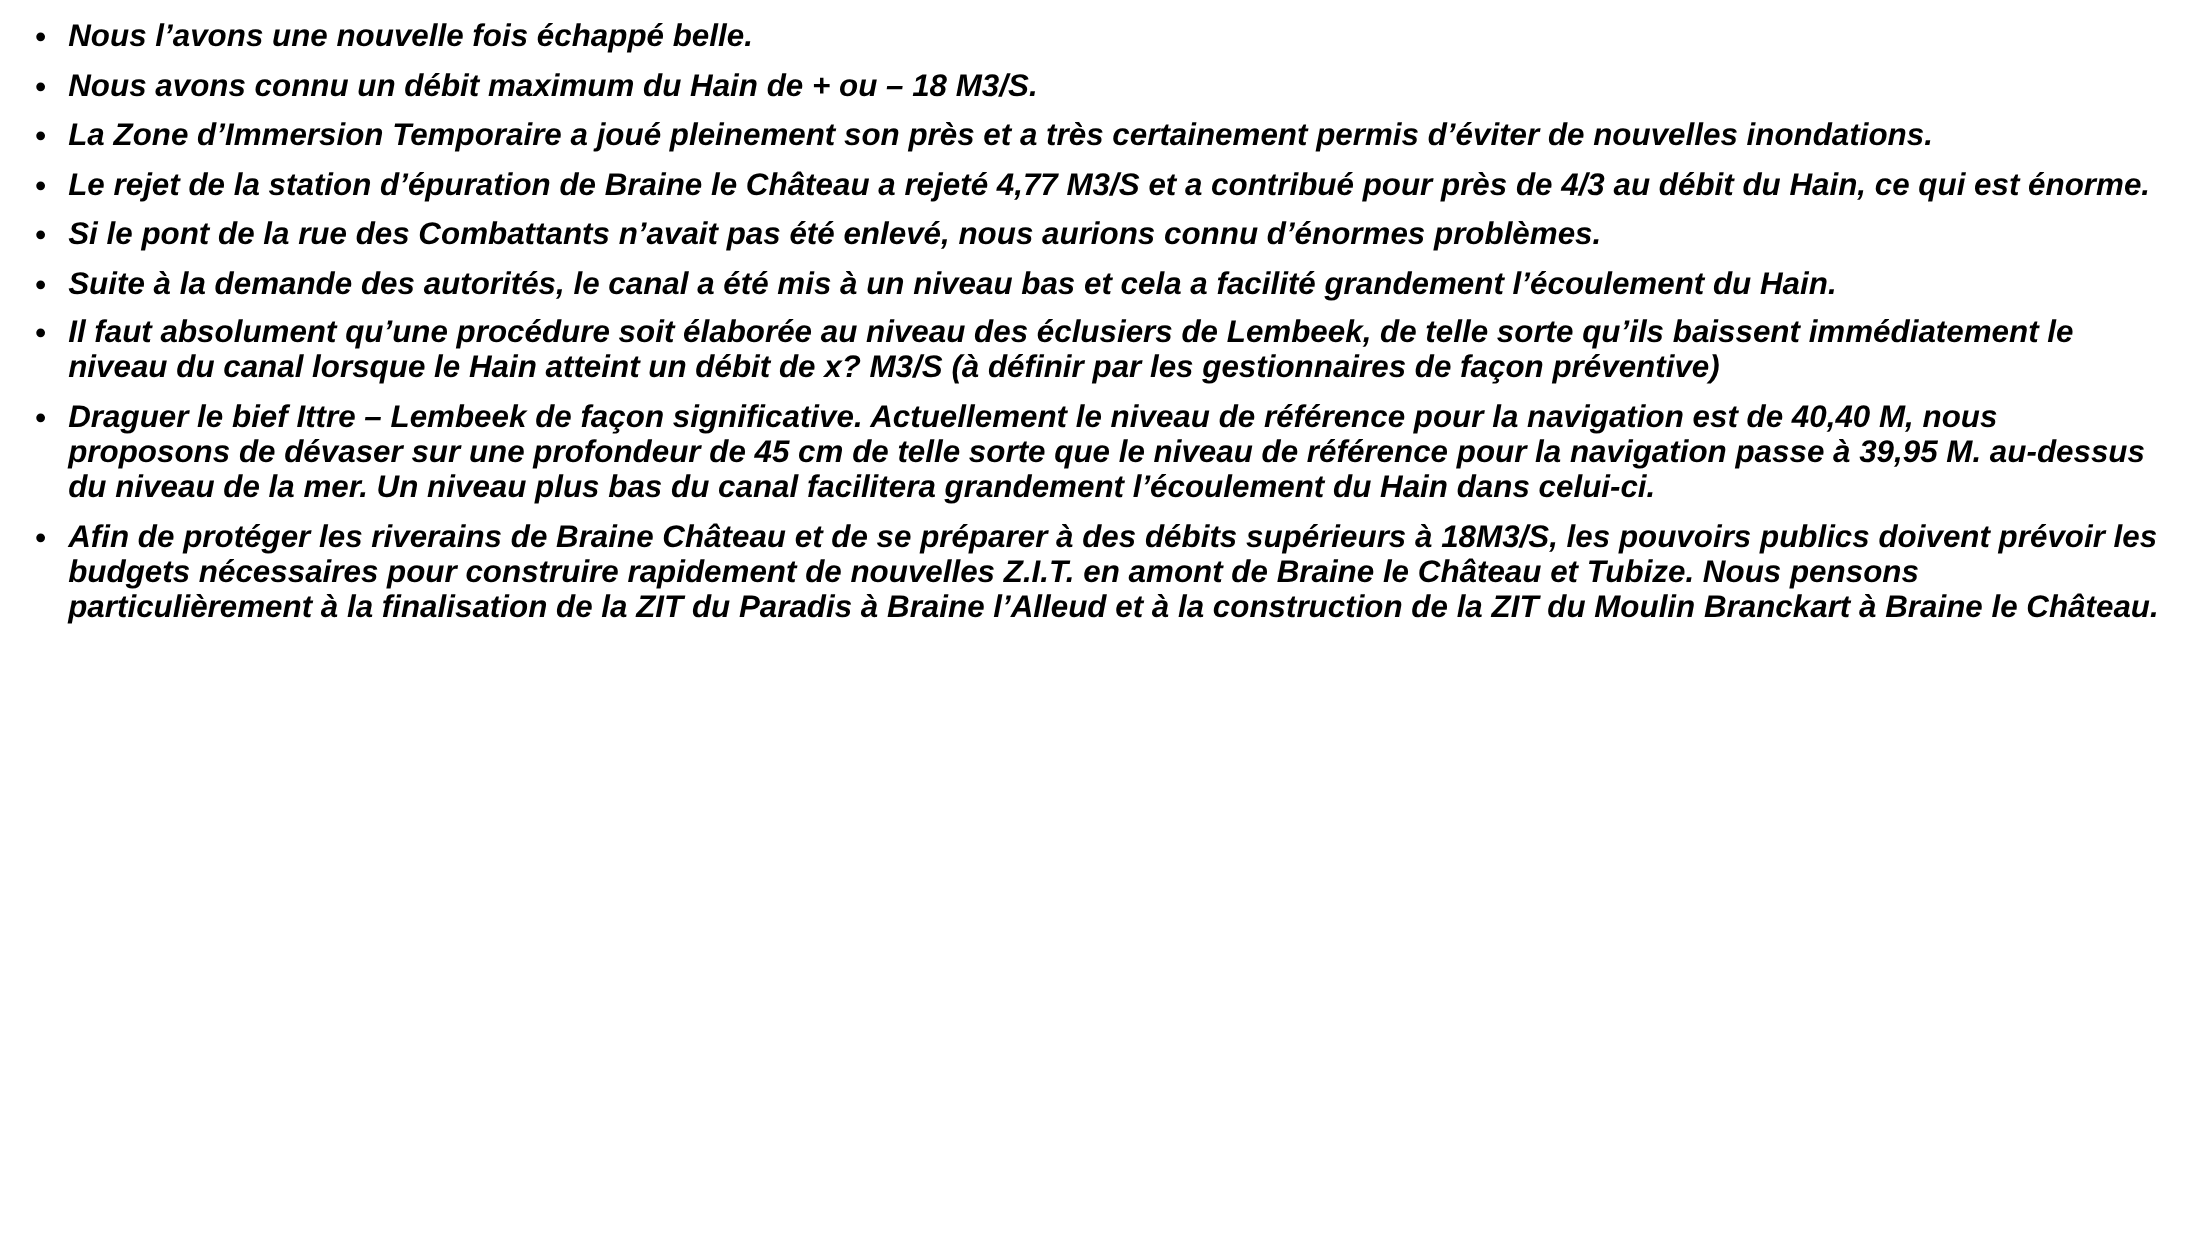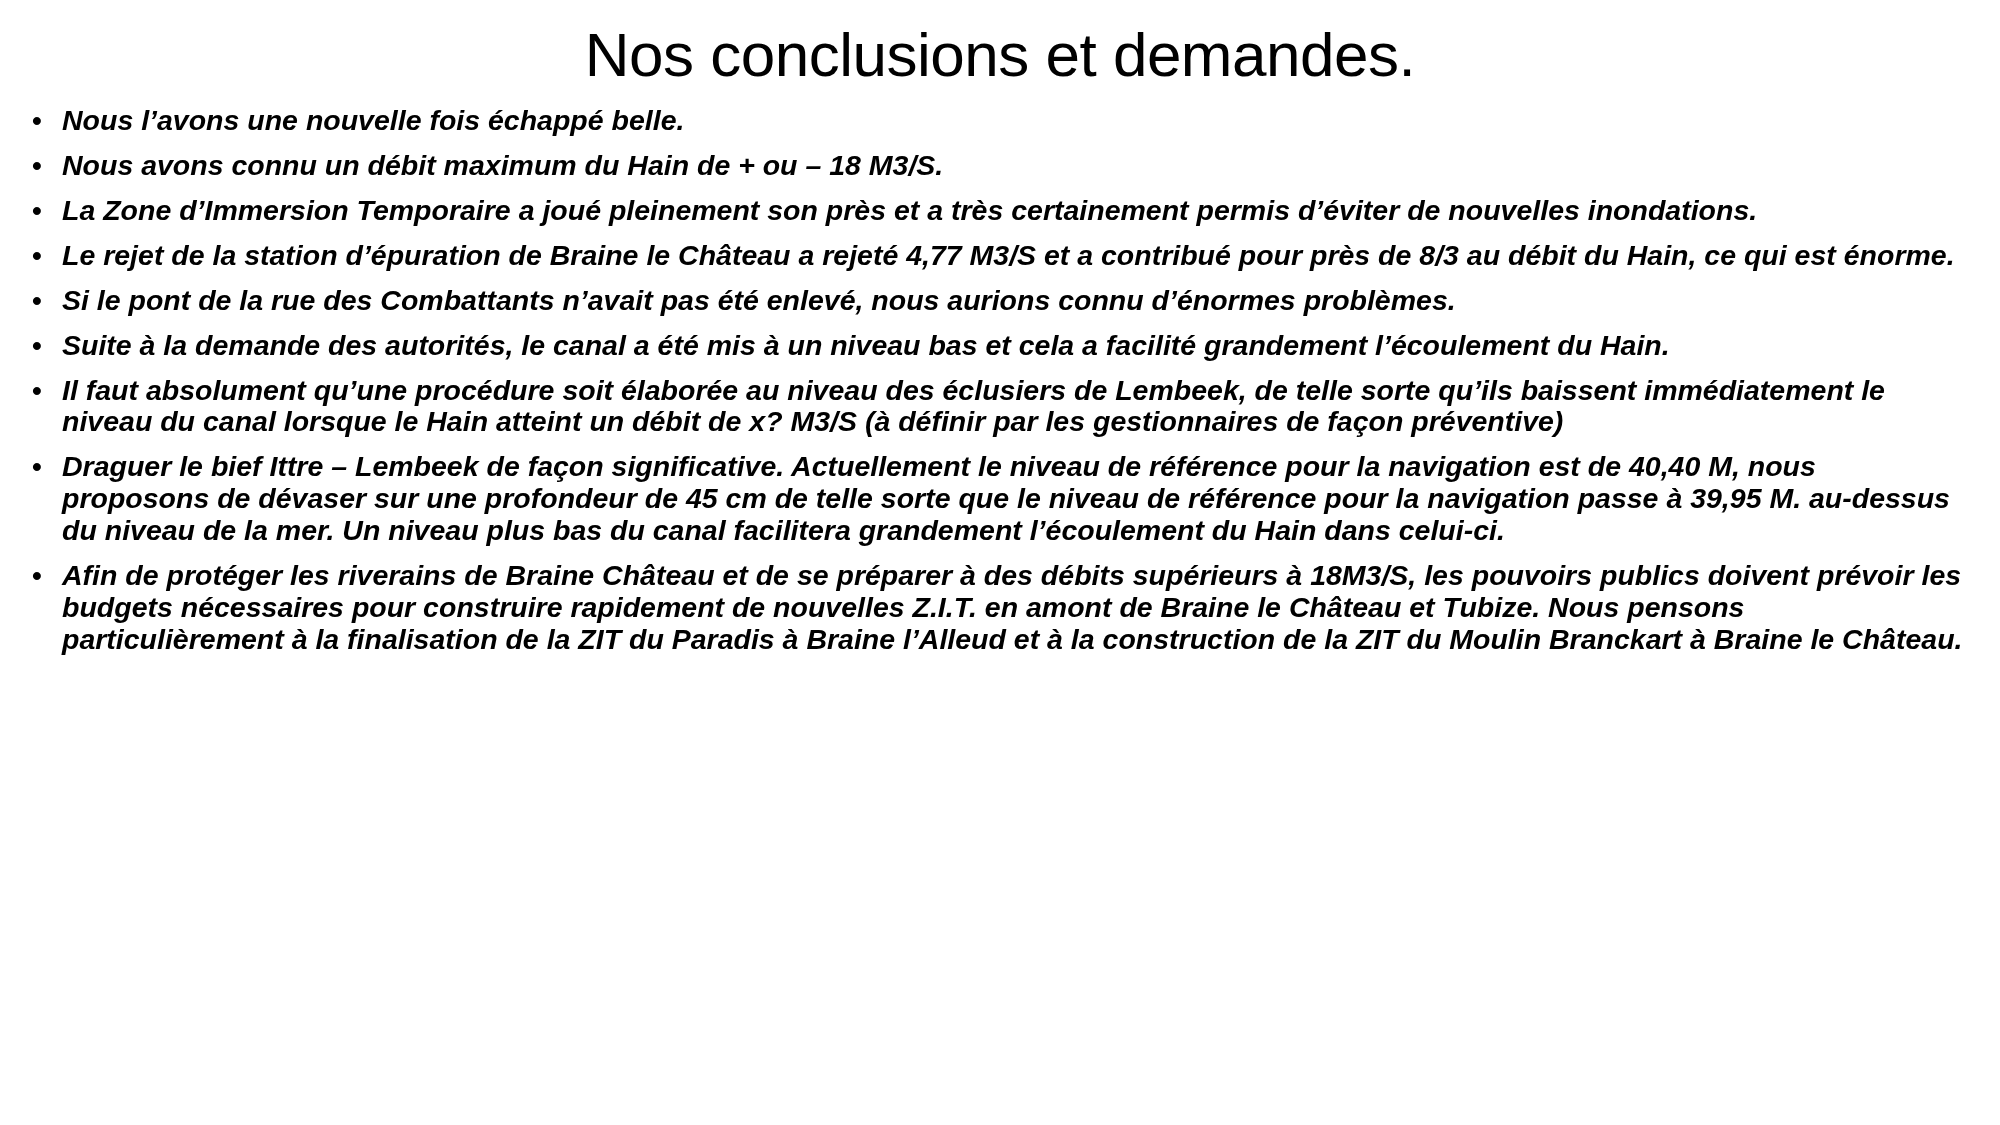--- a/index.html
+++ b/index.html
@@ -55,38 +55,37 @@
   .bullet-text {
     display: block;
     font-style: italic;
   }
 </style>
 </head>
 <body>
 
 <div class="slide">
 
-  <h1 class="slide-title">Nos conclusions et demandes.</h1>
 
   <ul class="bullet-list">
     <li class="bullet-item">
       <span class="dot">•</span>
       <span class="bullet-text">Nous l’avons une nouvelle fois échappé belle.</span>
     </li>
     <li class="bullet-item">
       <span class="dot">•</span>
       <span class="bullet-text">Nous avons connu un débit maximum du Hain de + ou – 18 M3/S.</span>
     </li>
     <li class="bullet-item">
       <span class="dot">•</span>
       <span class="bullet-text">La Zone d’Immersion Temporaire a joué pleinement son près et a très certainement permis d’éviter de nouvelles inondations.</span>
     </li>
     <li class="bullet-item">
       <span class="dot">•</span>
-      <span class="bullet-text">Le rejet de la station d’épuration de Braine le Château a rejeté 4,77 M3/S et a contribué pour près de 8/3 au débit du Hain, ce qui est énorme.</span>
+      <span class="bullet-text">Le rejet de la station d’épuration de Braine le Château a rejeté 4,77 M3/S et a contribué pour près de 4/3 au débit du Hain, ce qui est énorme.</span>
     </li>
     <li class="bullet-item">
       <span class="dot">•</span>
       <span class="bullet-text">Si le pont de la rue des Combattants n’avait pas été enlevé, nous aurions connu d’énormes problèmes.</span>
     </li>
     <li class="bullet-item">
       <span class="dot">•</span>
       <span class="bullet-text">Suite à la demande des autorités, le canal a été mis à un niveau bas et cela a facilité grandement l’écoulement du Hain.</span>
     </li>
     <li class="bullet-item">

